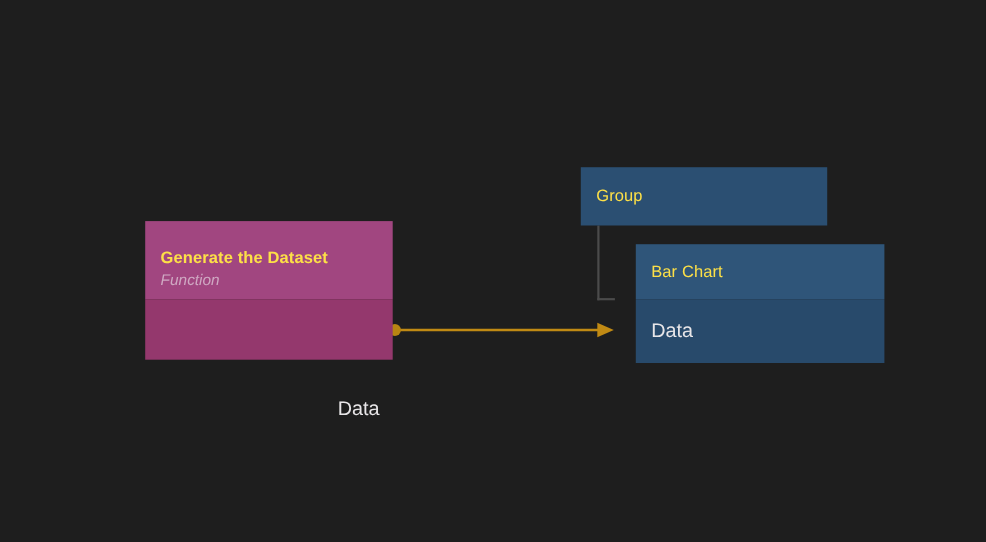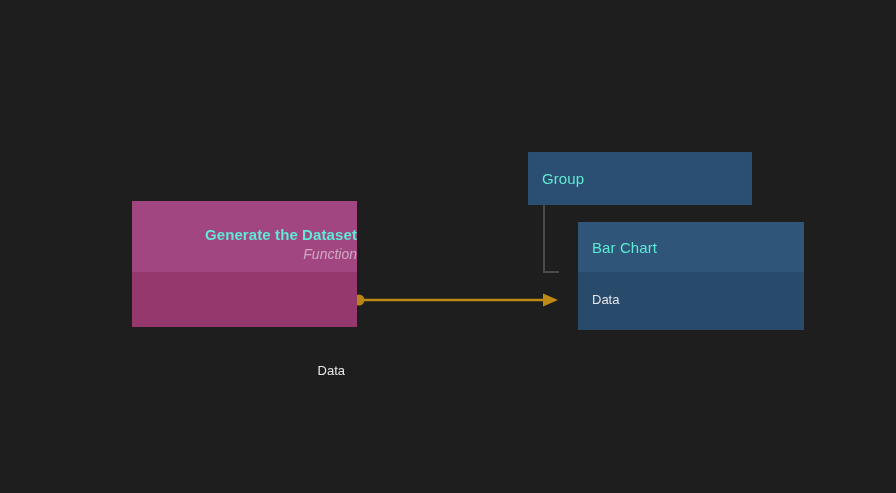--- a/index.html
+++ b/index.html
@@ -29,21 +29,21 @@
   }
   .node-header {
     box-sizing: border-box;
     display: flex;
     flex-direction: column;
     justify-content: center;
   }
   .node-title {
     font-size: 15px;
     font-weight: bold;
-    color: #5eead4;
+    color: #fde047;
     letter-spacing: 0.1px;
     line-height: 19px;
   }
   .node-subtitle {
     font-size: 14px;
     font-weight: normal;
     line-height: 18px;
     margin-top: 1px;
     font-style: italic;
   }
@@ -53,38 +53,37 @@
   }
   .port-row {
     position: absolute;
     left: 0;
     right: 0;
     height: 22px;
     display: flex;
     align-items: center;
   }
   .port-label {
-    font-size: 13px;
+    font-size: 18px;
     color: #e8e6e8;
     line-height: 18px;
     white-space: nowrap;
   }
 
   
   #node-function {
     left: 132px;
     top: 201px;
     width: 225px;
     height: 126px;
   }
   #node-function .node-header {
     height: 71px;
     background: #a14680;
     padding: 14px 0 0 14px;
-    align-items: flex-end;
   }
   #node-function .node-subtitle { color: #cfa8c2; }
   #node-function .node-body {
     height: 55px;
     background: #94386d;
   }
   #node-function .port-row {
     top: 88px;
     justify-content: flex-end;
     padding-right: 12px;

